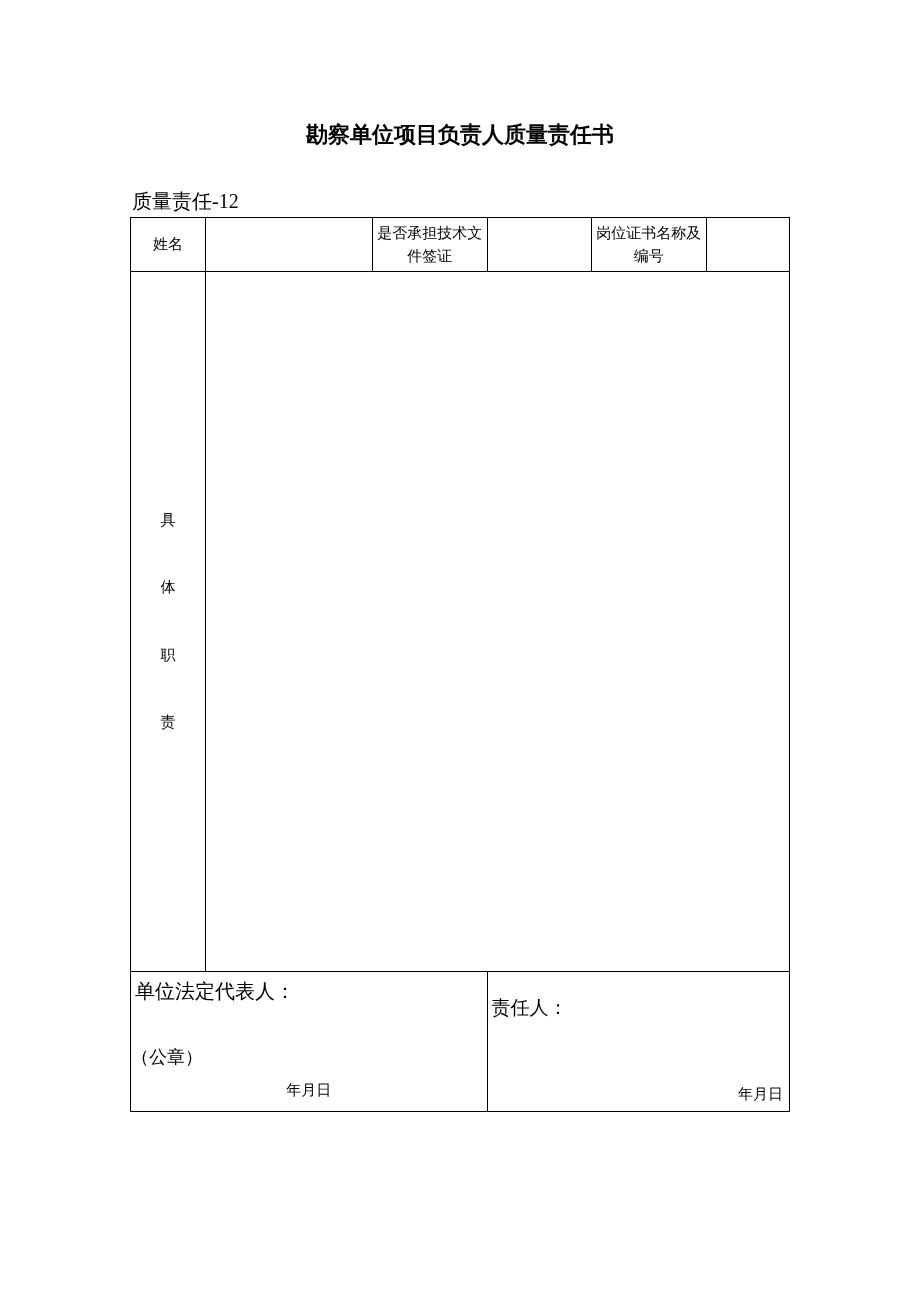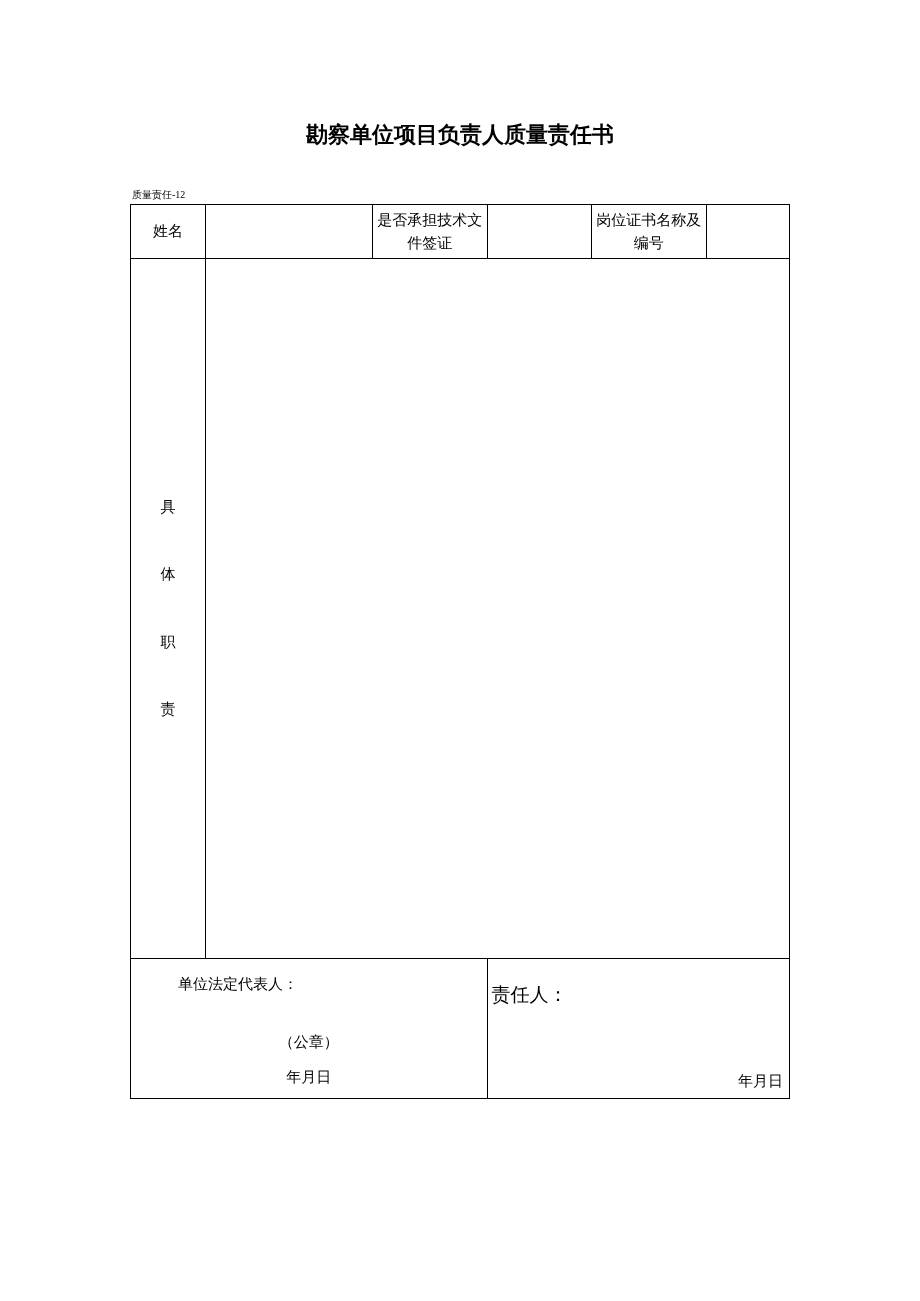--- a/index.html
+++ b/index.html
@@ -18,21 +18,21 @@
       padding: 120px 130px 6px 130px;
     }
     .title {
       text-align: center;
       font-size: 22px;
       font-weight: bold;
       font-family: "SimHei", "黑体", sans-serif;
       margin-bottom: 38px;
     }
     .subtitle {
-      font-size: 10px;
+      font-size: 20px;
       margin-bottom: 2px;
       padding-left: 2px;
     }
     table.form {
       border-collapse: collapse;
       width: 100%;
       table-layout: fixed;
     }
     table.form td {
       border: 1px solid #000;
@@ -73,38 +73,37 @@
     }
     .sig-row td {
       height: 140px;
       vertical-align: top;
       text-align: left;
       padding: 0;
       position: relative;
     }
     .sig-left-top {
       position: absolute;
-      top: 14px;
+      top: 4px;
       left: 4px;
-      font-size: 15px;
-      margin-left: 43px;
+      font-size: 20px;
     }
     .sig-right-top {
       position: absolute;
       top: 22px;
       left: 4px;
       font-size: 19px;
     }
     .sig-stamp {
       position: absolute;
       top: 72px;
       left: 0;
       right: 0;
-      text-align: center;
-      font-size: 15px;
+      text-align: left;
+      font-size: 18px;
     }
     .sig-date-left {
       position: absolute;
       bottom: 10px;
       left: 0;
       right: 0;
       text-align: center;
       font-size: 15px;
     }
     .sig-date-right {

